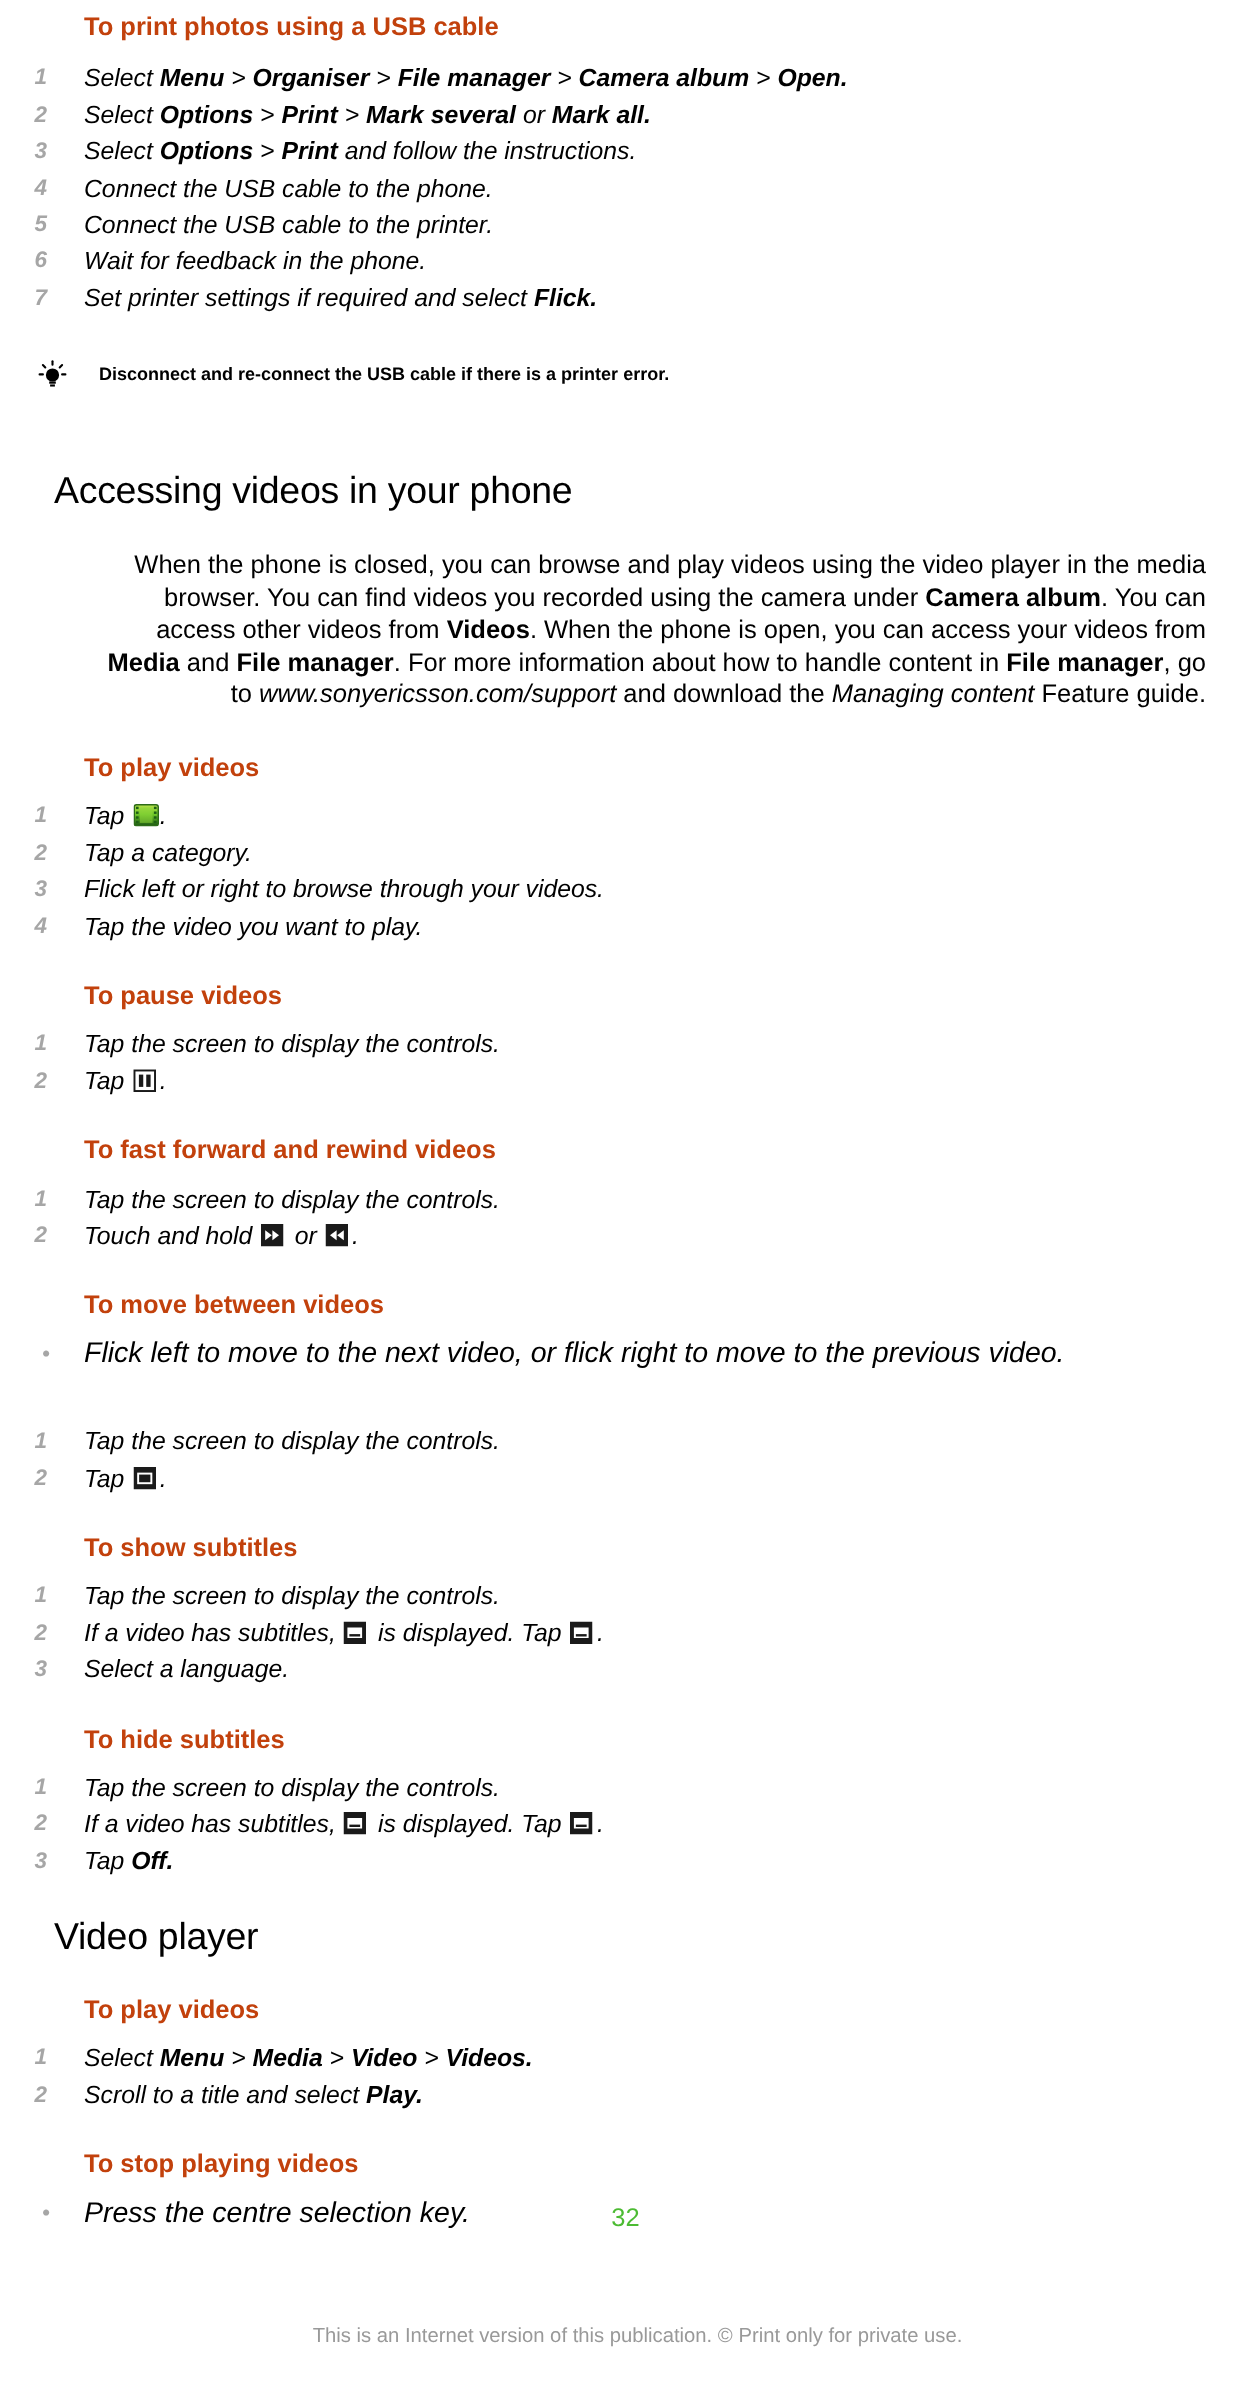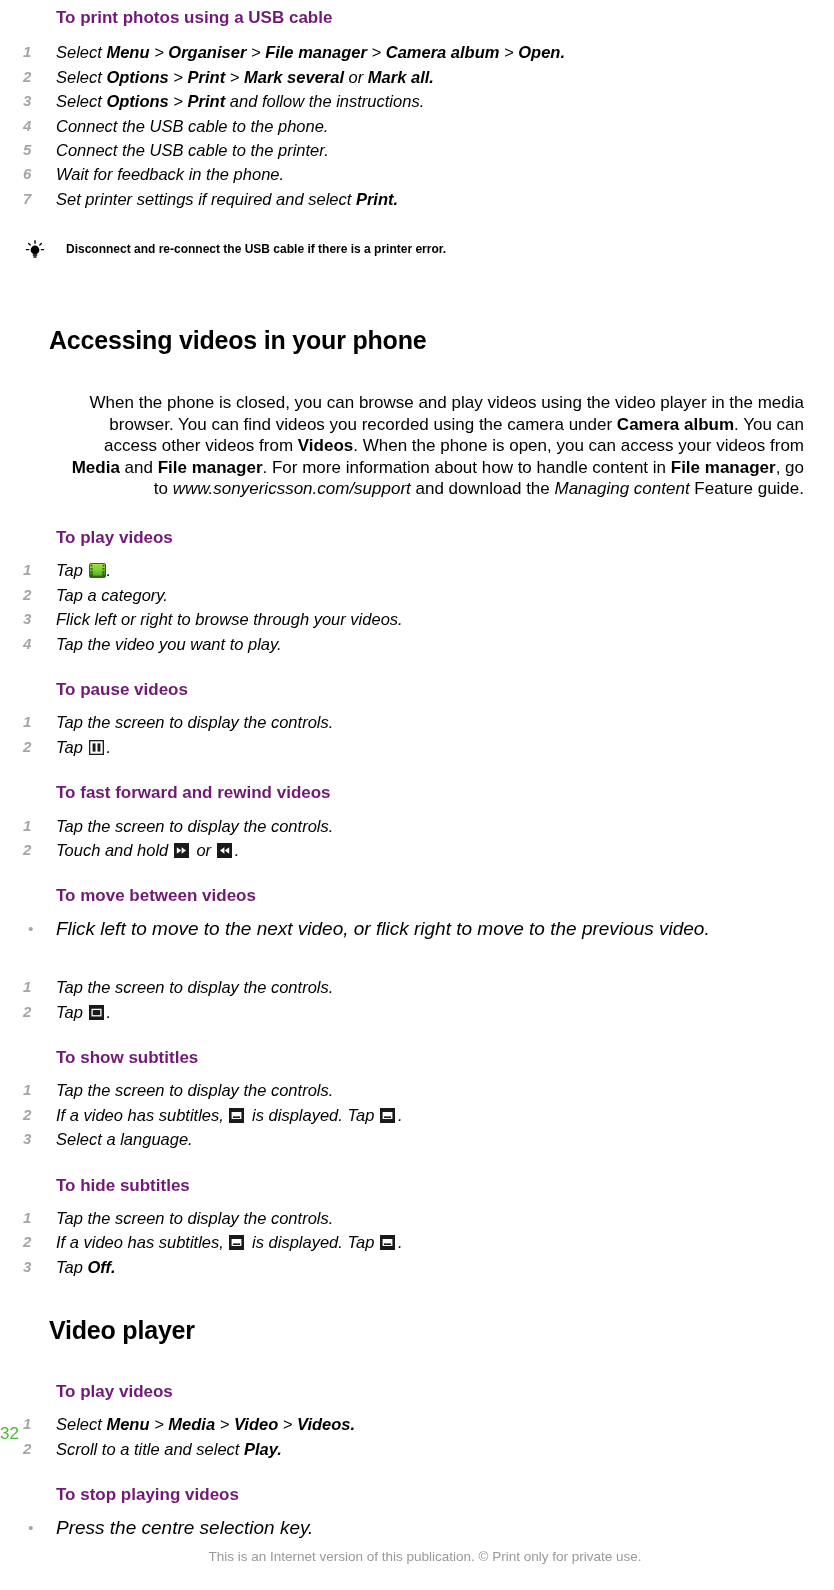--- a/index.html
+++ b/index.html
@@ -19,31 +19,31 @@
     position: relative;
     width: 834px;
     height: 1590px;
     box-sizing: border-box;
     padding: 0 20px;
   }
 
   
   .h1 {
     font-size: 25px;
-    font-weight: bold;
+    font-weight: normal;
     letter-spacing: -0.2px;
-    margin: 13px;
+    margin: 0;
     padding-left: 16px;
     color: #000;
     line-height: 1.15;
   }
   .h2 {
     font-size: 17px;
     font-weight: bold;
-    color: #701a75;
+    color: #c2410c;
     margin: 0;
     padding-left: 36px;
     line-height: 1.2;
   }
 
   
   .para {
     font-size: 17px;
     line-height: 21.6px;
     margin: 0;
@@ -130,22 +130,22 @@
   .sp20 { height: 20px; }
   .sp24 { height: 24px; }
   .sp28 { height: 28px; }
   .sp34 { height: 34px; }
 
   
   .pagenum {
     position: absolute;
     left: 0;
     right: 0;
-    top: 1424px;
-    text-align: left;
+    top: 1469px;
+    text-align: center;
     color: #4cbb33;
     font-size: 17px;
   }
   .footnote {
     position: absolute;
     left: 16px;
     right: 0;
     top: 1549px;
     text-align: center;
     color: #999999;
@@ -172,21 +172,21 @@
     </li>
     <li>
       <span>Select</span>
       <b>Options</b><span class="gt"> &gt; </span><b>Print</b> <span>and follow the instructions.</span>
     </li>
     <li><span>Connect the USB cable to the phone.</span></li>
     <li><span>Connect the USB cable to the printer.</span></li>
     <li><span>Wait for feedback in the phone.</span></li>
     <li>
       <span>Set printer settings if required and select</span>
-      <b>Print.</b>
+      <b>Flick.</b>
     </li>
   </ol>
 
   <div class="sp28"></div>
 
   <div class="tip">
     <span class="bulb">
       <svg viewBox="0 0 22 20" width="22" height="20" aria-hidden="true">
         <g stroke="#000" stroke-width="1.4" stroke-linecap="round">
           <line x1="11" y1="0.8" x2="11" y2="3.2"></line>

